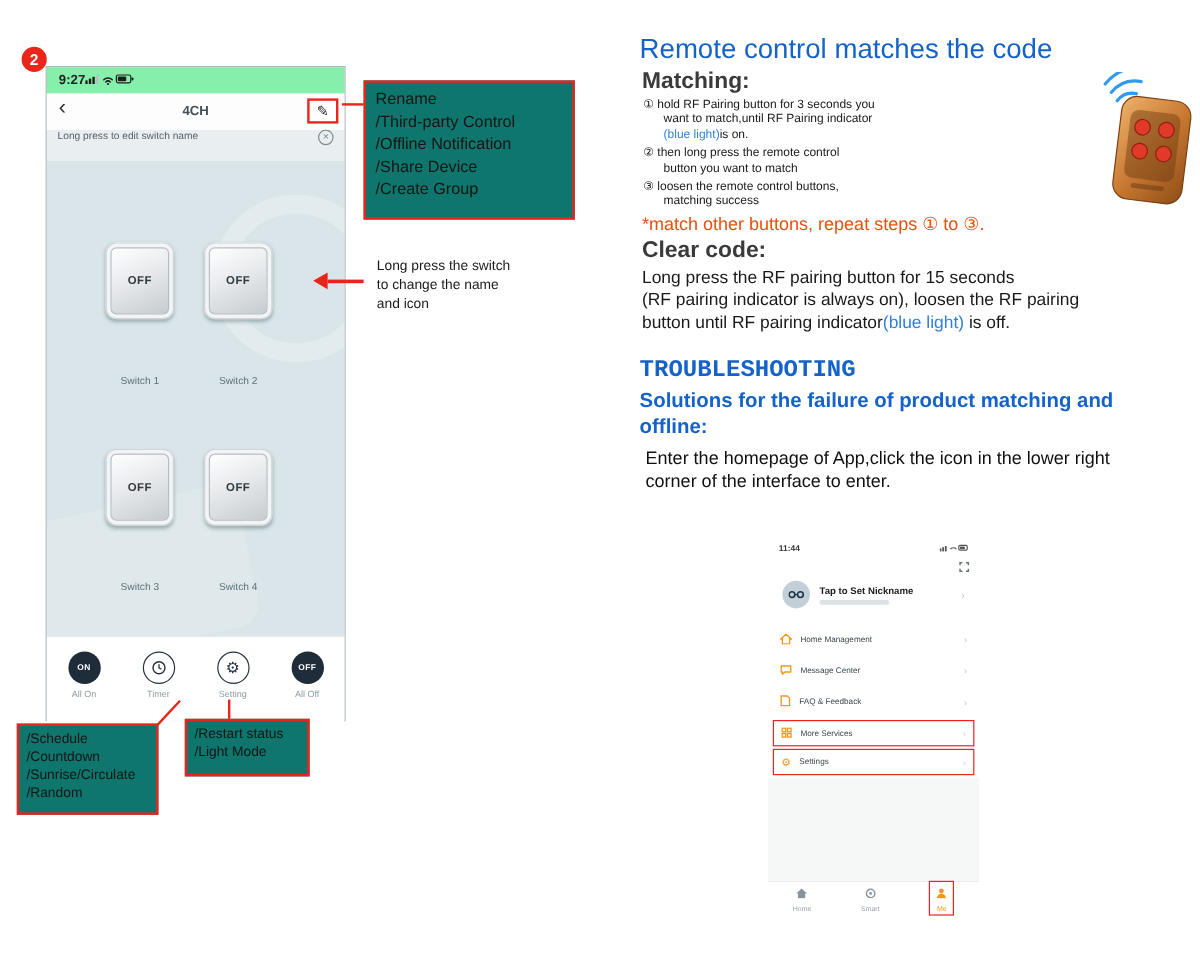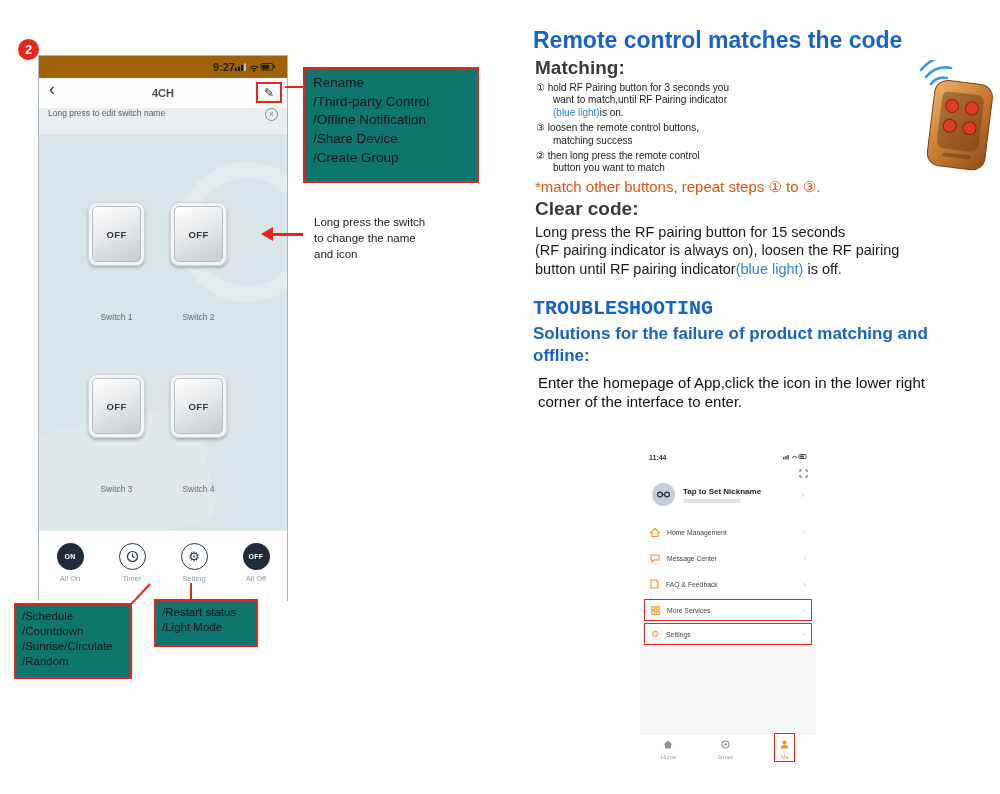--- a/index.html
+++ b/index.html
@@ -5,21 +5,21 @@
   * { margin:0; padding:0; box-sizing:border-box; }
   body { font-family:"Liberation Sans", sans-serif; background:#fff; }
   .page { position:relative; width:1000px; height:794px; background:#fff; overflow:hidden; }
 
   
   .step-badge { position:absolute; left:18px; top:39px; width:21px; height:21px; border-radius:50%;
     background:#e8261a; color:#fff; font-size:13px; font-weight:bold; display:flex; align-items:center; justify-content:center; }
 
   
   .phone1 { position:absolute; left:38px; top:55px; width:250px; height:546px; border:1px solid #a9b6bb; background:#fff; }
-  .p1-status { height:22px; display:flex; justify-content:flex-end; align-items:center; padding:0 10px; background:#a16207; }
+  .p1-status { height:22px; display:flex; justify-content:flex-start; align-items:center; padding:0 10px; background:#86efac; }
   .p1-time { font-size:11px; font-weight:bold; color:#222; }
   .p1-nav { height:30px; position:relative; background:#fdfdfd; display:flex; align-items:center; justify-content:center; }
   .back-chev { position:absolute; left:10px; top:1px; font-size:18px; color:#333; }
   .p1-title { font-size:11px; font-weight:bold; color:#454e54; }
   .pencil-box { position:absolute; right:5px; top:4px; width:26px; height:21px; border:2px solid #e8261a; display:flex; align-items:center; justify-content:center; background:#fff; }
   .pencil-glyph { font-size:12px; color:#222; line-height:1; }
   .p1-banner { height:26px; background:#e9eef0; display:flex; align-items:flex-start; justify-content:space-between; padding:0 9px; font-size:8.5px; color:#55636a; }
   .closex { width:13px; height:13px; border:1px solid #7e8d94; border-radius:50%; display:flex; align-items:center; justify-content:center; font-size:9px; color:#7e8d94; line-height:1; }
   .p1-main { position:relative; height:396px; background:#d9e5e8; overflow:hidden; }
   .art-a { position:absolute; right:-30px; top:28px; width:140px; height:140px; border:16px solid rgba(255,255,255,0.25); border-radius:50%; }
@@ -45,21 +45,21 @@
   .box-restart { left:154px; top:599px; width:104px; height:48px; font-size:11.5px; line-height:1.3; padding:4px 6px; }
   .conn-pencil { position:absolute; left:285px; top:86px; width:18px; height:2px; background:#e8251a; }
   .arrow-line { position:absolute; left:273px; top:233px; width:30px; height:2.5px; background:#e8251a; }
   .arrow-head { position:absolute; left:261px; top:227px; width:0; height:0;
     border-top:7px solid transparent; border-bottom:7px solid transparent; border-right:12px solid #e8251a; }
   .conn-schedule { position:absolute; left:150px; top:583px; width:30px; height:2px; background:#e8251a; transform-origin:0 50%; transform:rotate(133deg); }
   .conn-restart { position:absolute; left:190px; top:583px; width:2px; height:16px; background:#e8251a; }
 
   
   .rcol { position:absolute; left:533px; top:27px; width:466px; }
-  .r-title { font-size:23px; font-weight:bold; color:#1563c8; margin-bottom:3px; }
+  .r-title { font-size:23px; font-weight:normal; color:#1563c8; margin-bottom:3px; }
   .r-h2 { font-size:19px; color:#3a3a3a; margin:1px 0 3px 2px;font-weight:bold; }
   .steps { width:390px; margin-left:3px; }
   .step { font-size:10px; color:#191919; line-height:1.24; white-space:pre-line; padding-left:17px; text-indent:-17px; margin-bottom:3px; }
   .blue { color:#2f7fe0; }
   .r-note-orange { font-size:15px; color:#e8500f; margin:1px 0 2px 2px; }
   .clear-para { font-size:14.5px; color:#191919; line-height:1.28; white-space:pre-line; margin-left:2px; }
   .r-note-red { font-size:12.5px; color:#ef2211; line-height:1.25; margin:3px 0 0 4px; white-space:pre-line; }
   .r-trouble { font-size:20px; font-weight:bold; color:#1563c8; margin-top:19px;font-family:Liberation Mono, monospace; }
   .r-solutions { font-size:17px; font-weight:bold; color:#1563c8; line-height:1.25; margin-top:3px; white-space:pre-line; }
   .r-enter { font-size:15px; color:#101010; line-height:1.3; margin:7px 0 0 5px; white-space:pre-line; }
@@ -204,24 +204,24 @@
   <div class="red-box box-restart">/Restart status
 /Light Mode</div>
 
   <div class="rcol">
     <div class="r-title">Remote control matches the code</div>
     <div class="r-h2">Matching:</div>
     <div class="steps">
       <div class="step"><span>① hold RF Pairing button for 3 seconds you
 want to match,until RF Pairing indicator
 </span><span class="blue">(blue light)</span><span>is on.</span></div>
+      <div class="step">② then long press the remote control
+button you want to match</div>
       <div class="step">③ loosen the remote control buttons,
 matching success</div>
-      <div class="step">② then long press the remote control
-button you want to match</div>
     </div>
     <div class="r-note-orange">*match other buttons, repeat steps ① to ③.</div>
     <div class="r-h2">Clear code:</div>
     <div class="clear-para"><span>Long press the RF pairing button for 15 seconds
 (RF pairing indicator is always on), loosen the RF pairing
 button until RF pairing indicator</span><span class="blue">(blue light)</span><span> is off.</span></div>
     <div class="r-trouble">TROUBLESHOOTING</div>
     <div class="r-solutions">Solutions for the failure of product matching and
 offline:</div>
     <div class="r-enter">Enter the homepage of App,click the icon in the lower right

